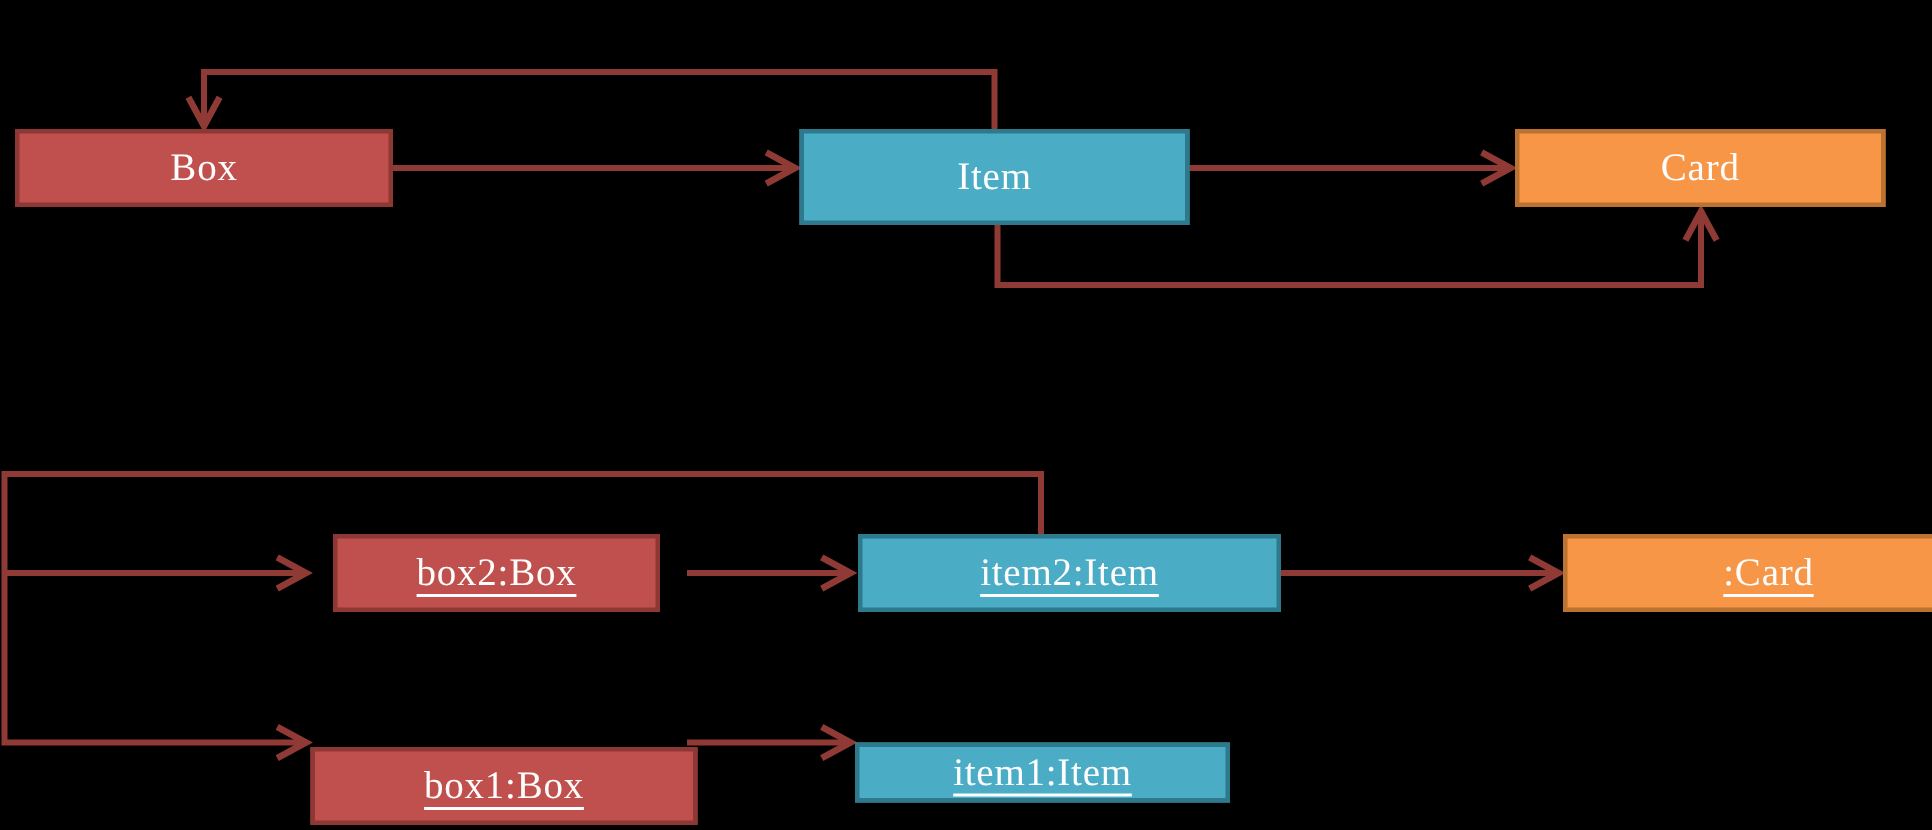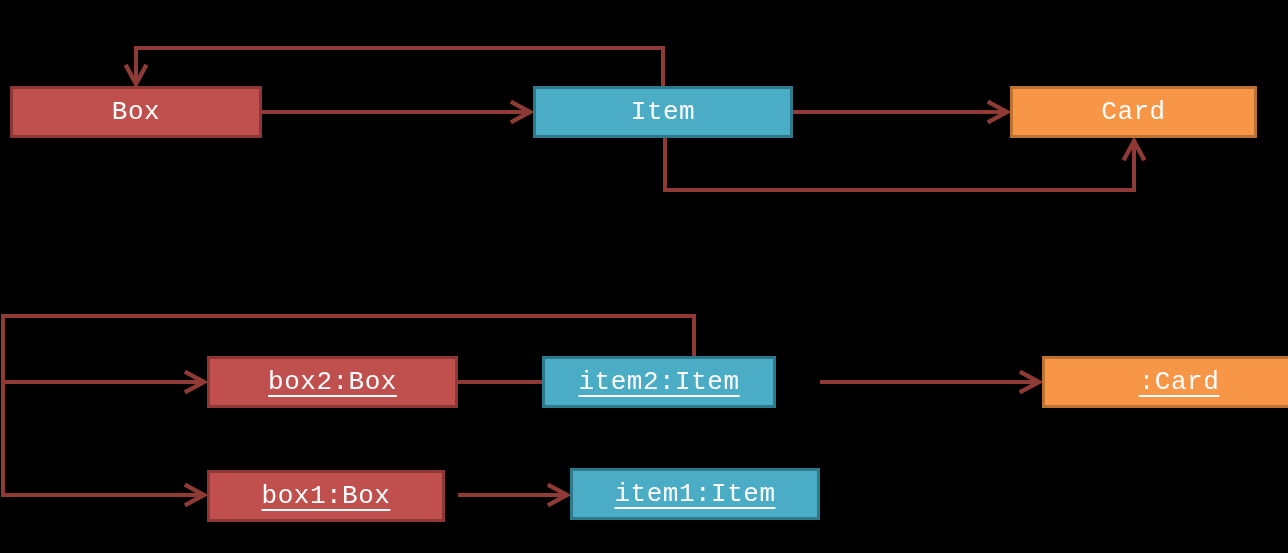--- a/index.html
+++ b/index.html
@@ -12,21 +12,21 @@
     --item-border:#2e7a8c;
     --card-fill:#f79646;
     --card-border:#bc7331;
   }
   html,body{margin:0;padding:0;background:var(--bg);}
   .canvas{
     position:relative;
     width:1288px;height:553px;
     background:var(--bg);
     overflow:hidden;
-    font-family:Liberation Mono, monospace;
+    font-family:Liberation Serif, serif;
   }
   .edges{position:absolute;left:0;top:0;width:1288px;height:553px;}
   .edge{fill:none;stroke:var(--line);stroke-width:4;stroke-linejoin:miter;}
   .arrowhead{fill:none;stroke:var(--line);stroke-width:1.1;stroke-linejoin:miter;}
   .node{
     position:absolute;
     box-sizing:border-box;
     display:flex;align-items:center;justify-content:center;
     border:3px solid;
   }
@@ -65,36 +65,36 @@
     <path class="edge" marker-end="url(#arrow)" d="M 694 357 L 694 316 L 3 316 L 3 495 L 204 495"></path>
     <path class="edge" marker-end="url(#arrow)" d="M 3 382 L 204 382"></path>
     <path class="edge" marker-end="url(#arrow)" d="M 458 382 L 567 382"></path>
     <path class="edge" marker-end="url(#arrow)" d="M 458 495 L 567 495"></path>
     <path class="edge" marker-end="url(#arrow)" d="M 820 382 L 1039 382"></path>
   </svg>
 
   <div class="node red" style="left:10px;top:86px;width:252px;height:52px">
     <span class="lbl">Box</span>
   </div>
-  <div class="node teal" style="left:533px;top:86px;width:260px;height:52px">
+  <div class="node teal" style="left:533px;top:86px;width:260px;height:64px">
     <span class="lbl">Item</span>
   </div>
   <div class="node orange" style="left:1010px;top:86px;width:247px;height:52px">
     <span class="lbl">Card</span>
   </div>
 
-  <div class="node red obj" style="left:207px;top:356px;width:251px;height:52px">
+  <div class="node red obj" style="left:222px;top:356px;width:218px;height:52px">
     <span class="lbl">box2:Box</span>
   </div>
-  <div class="node teal obj" style="left:542px;top:356px;width:234px;height:52px">
+  <div class="node teal obj" style="left:572px;top:356px;width:282px;height:52px">
     <span class="lbl">item2:Item</span>
   </div>
   <div class="node orange obj" style="left:1042px;top:356px;width:274px;height:52px">
     <span class="lbl">:Card</span>
   </div>
-  <div class="node red obj" style="left:207px;top:470px;width:238px;height:52px">
+  <div class="node red obj" style="left:207px;top:498px;width:258px;height:52px">
     <span class="lbl">box1:Box</span>
   </div>
-  <div class="node teal obj" style="left:570px;top:468px;width:250px;height:52px">
+  <div class="node teal obj" style="left:570px;top:495px;width:250px;height:40px">
     <span class="lbl">item1:Item</span>
   </div>
 
 </div>
 
 </body></html>

